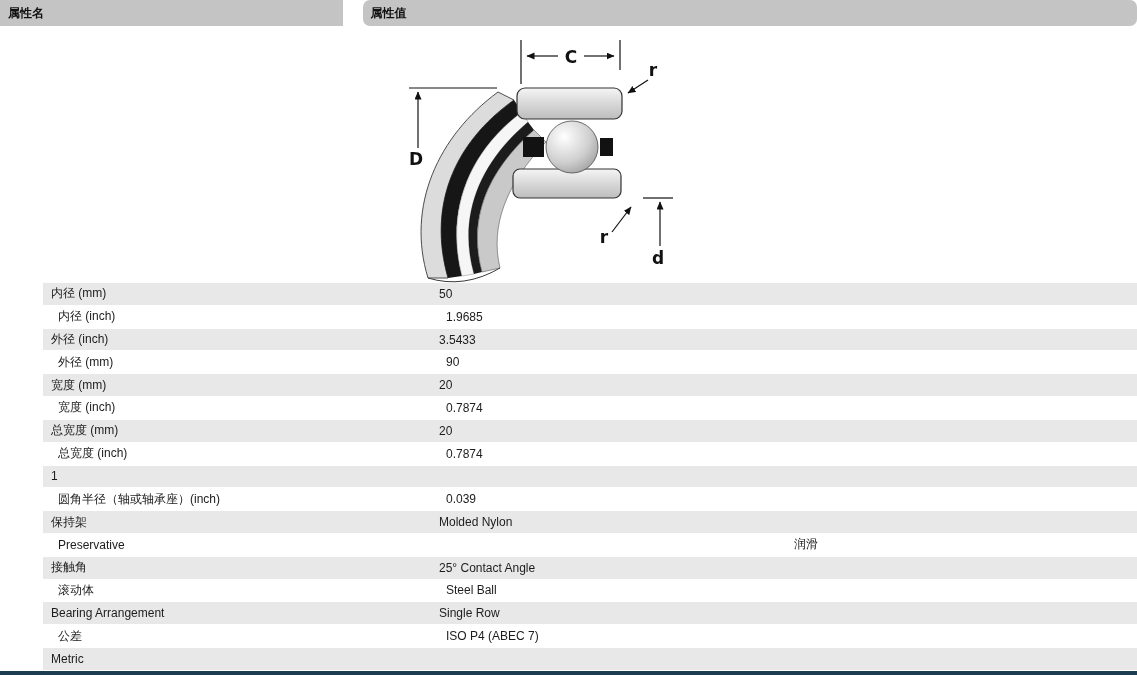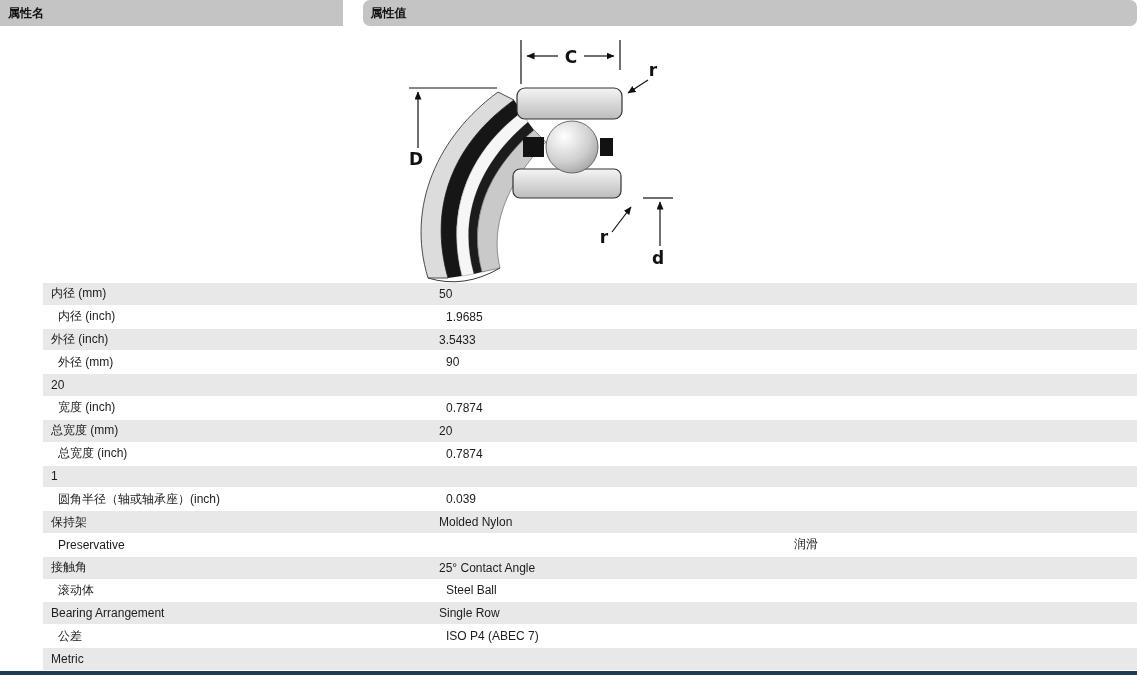--- a/index.html
+++ b/index.html
@@ -141,20 +141,21 @@
       </div>
       <div class="row shaded">
         <div class="cell name-cell">外径 (inch)</div>
         <div class="cell value-cell">3.5433</div>
       </div>
       <div class="row plain">
         <div class="cell name-cell">外径 (mm)</div>
         <div class="cell value-cell">90</div>
       </div>
       <div class="row shaded">
+        <div class="cell name-cell">宽度 (mm)</div>
         <div class="cell value-cell">20</div>
       </div>
       <div class="row plain">
         <div class="cell name-cell">宽度 (inch)</div>
         <div class="cell value-cell">0.7874</div>
       </div>
       <div class="row shaded">
         <div class="cell name-cell">总宽度 (mm)</div>
         <div class="cell value-cell">20</div>
       </div>

